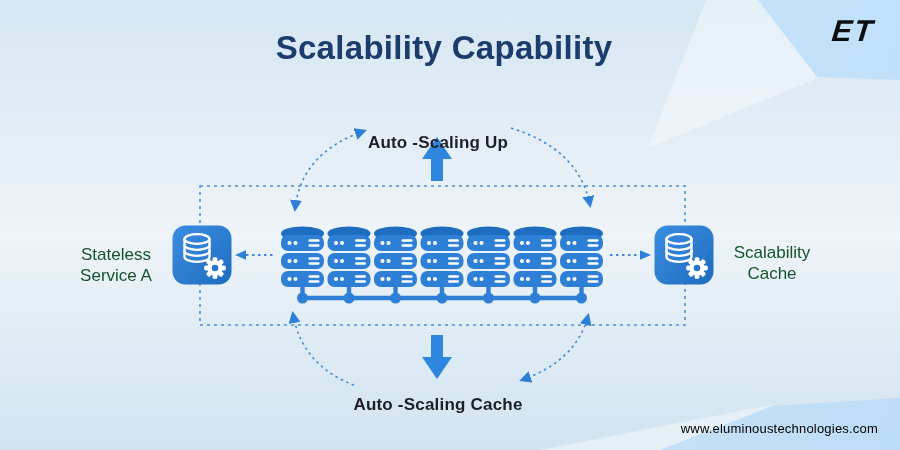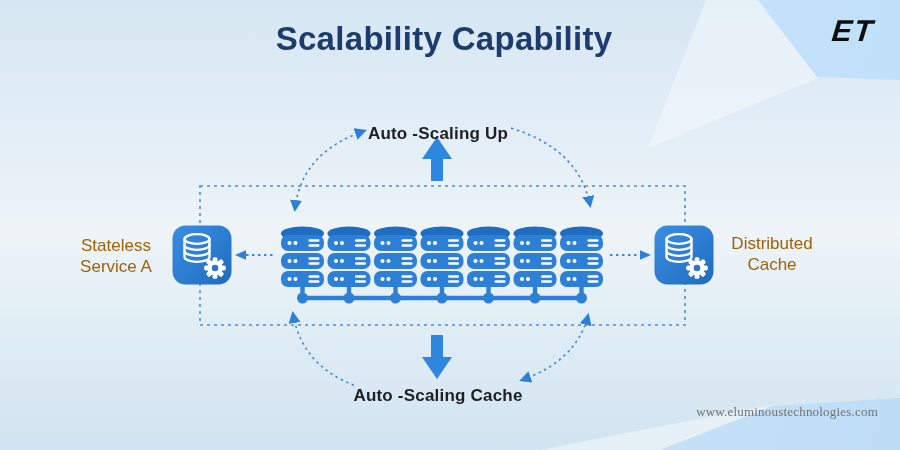--- a/index.html
+++ b/index.html
@@ -19,41 +19,41 @@
   }
   .corner.br{
     background:linear-gradient(285deg,#bddcf6 0%,#cfe7f9 55%,#daecfa 100%);
     clip-path:polygon(660px 450px,772px 406px,900px 398px,900px 450px);
   }
   .corner.br-glow{
     background:rgba(255,255,255,0.4);
     clip-path:polygon(540px 450px,682px 450px,775px 404px);
   }
   svg.diagram{position:absolute;left:0;top:0;}
-  .lbl{position:absolute;color:#1f2125;}
+  .lbl{position:absolute;color:#1f2125;margin-top:9px;}
   .title{
     left:0;right:12px;top:20px;text-align:center;
     font-size:33px;font-weight:700;color:#1c3c6d;letter-spacing:.3px;
   }
   .scale-label{
     transform:translateX(-50%);font-size:17px;font-weight:600;color:#1d1f24;
     white-space:nowrap;letter-spacing:.2px;
   }
   .node-label{
-    transform:translateX(-50%);font-size:17px;font-weight:500;color:#a16207;
+    transform:translateX(-50%);font-size:17px;font-weight:500;color:#14532d;
     text-align:center;line-height:21px;white-space:pre-line;
   }
   .brand{
     position:absolute;right:26px;top:14px;
     font-size:30px;font-weight:800;font-style:italic;color:#0c0d0f;
     transform:skewX(-6deg);letter-spacing:2px;
   }
   .site{
-    position:absolute;right:22px;bottom:30px;
-    font-size:13px;font-weight:500;color:#737373;letter-spacing:.2px;font-family:Liberation Serif, serif;
+    position:absolute;right:22px;bottom:14px;
+    font-size:13px;font-weight:500;color:#000000;letter-spacing:.2px;
   }
 </style>
 </head>
 <body>
 
 <div class="corner tr-glow"></div>
 <div class="corner tr"></div>
 <div class="corner br-glow"></div>
 <div class="corner br"></div>
 
@@ -143,16 +143,16 @@
 
   <use href="#servicenode" transform="translate(202,255)"></use>
   <use href="#servicenode" transform="translate(684,255)"></use>
 </svg>
 
 <div class="lbl title">Scalability Capability</div>
 <div class="lbl scale-label" style="left:438px;top:124px">Auto -Scaling Up</div>
 <div class="lbl scale-label" style="left:438px;top:386px">Auto -Scaling Cache</div>
 <div class="lbl node-label" style="left:116px;top:235px">Stateless
 Service A</div>
-<div class="lbl node-label" style="left:772px;top:233px">Distributed
+<div class="lbl node-label" style="left:772px;top:233px">Scalability
 Cache</div>
 <div class="brand">ET</div>
 <div class="site">www.eluminoustechnologies.com</div>
 
 </body></html>

